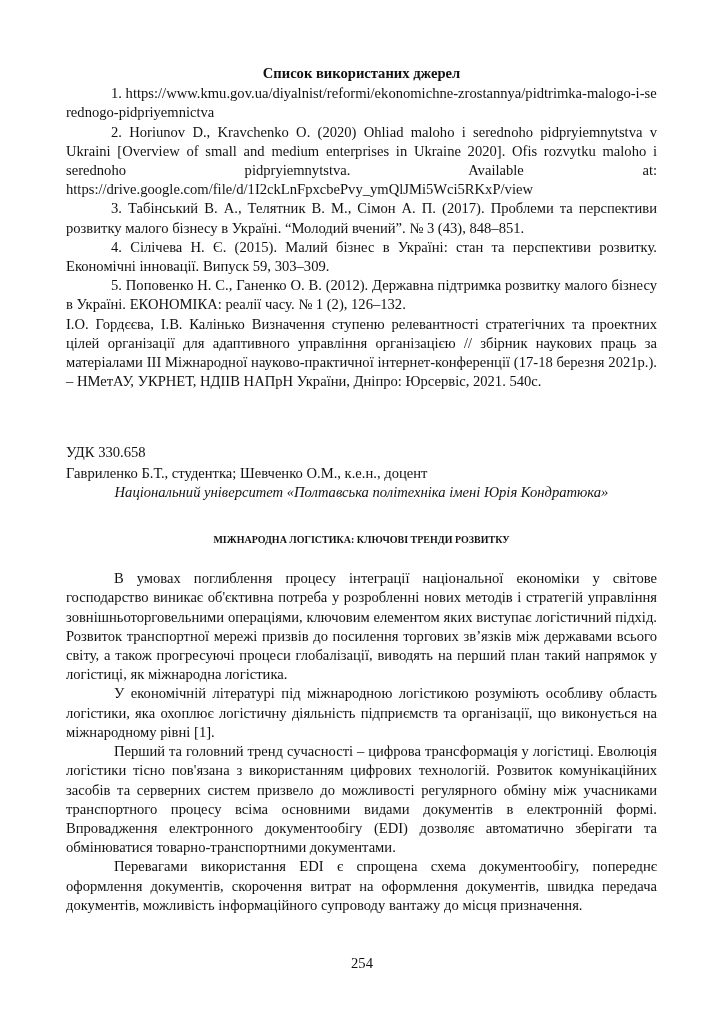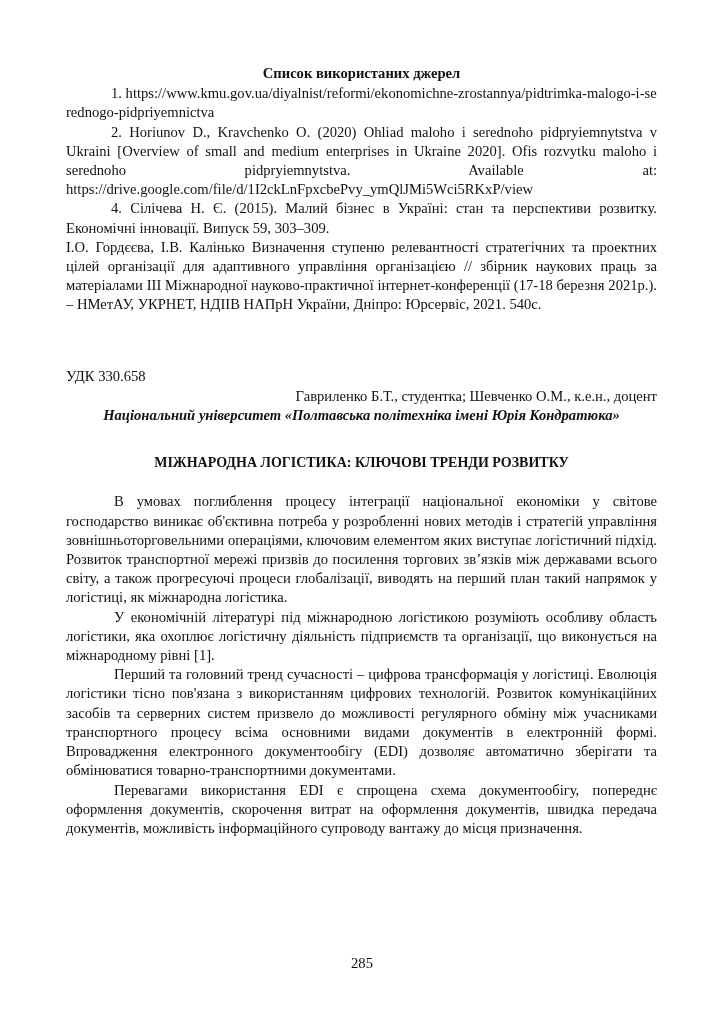--- a/index.html
+++ b/index.html
@@ -11,42 +11,44 @@
     .page { position: absolute; left: 66px; top: 64px; width: 591px; }
     p { margin: 0; line-height: 19.2px; text-align: justify; }
     .center { text-align: center; }
     .bold { font-weight: bold; }
     .ital { font-style: italic; }
     .ref { text-indent: 45px; }
     .ref-noindent { text-indent: 0; }
     .ref-title { text-align: center; margin-bottom: 1px; }
     .indent { text-indent: 48px; }
     .udk { margin-top: 52px; text-align: left; }
-    .authors { text-align: right; margin-top: 1px; }
-    .title { text-align: center; font-weight: bold; margin-top: 28px; margin-bottom: 20px; font-size: 14px; }
+    .authors { text-align: left; margin-top: 1px; }
+    .title { text-align: center; font-weight: bold; margin-top: 28px; margin-bottom: 20px; font-size: 10px; }
     .page-number { position: absolute; left: 0; width: 724px; top: 954px; text-align: center; line-height: 19px; }
     .url { word-break: break-all; text-align: left; }
   </style>
 </head>
 <body>
 
 <div class="page">
   <section>
     <p class="bold ref-title">Список використаних джерел</p>
     <p class="ref url">1. https://www.kmu.gov.ua/diyalnist/reformi/ekonomichne-zrostannya/pidtrimka-malogo-i-serednogo-pidpriyemnictva</p>
     <p class="ref">2. Horiunov D., Kravchenko O. (2020) Ohliad maloho i serednoho pidpryiemnytstva v Ukraini [Overview of small and medium enterprises in Ukraine 2020]. Ofis rozvytku maloho i serednoho pidpryiemnytstva. Available at: https://drive.google.com/file/d/1I2ckLnFpxcbePvy_ymQlJMi5Wci5RKxP/view</p>
+    <p class="ref">3. Табінський В. А., Телятник В. М., Сімон А. П. (2017). Проблеми та перспективи розвитку малого бізнесу в Україні. “Молодий вчений”. № 3 (43), 848–851.</p>
     <p class="ref">4. Сілічева Н. Є. (2015). Малий бізнес в Україні: стан та перспективи розвитку. Економічні інновації. Випуск 59, 303–309.</p>
+    <p class="ref">5. Поповенко Н. С., Ганенко О. В. (2012). Державна підтримка розвитку малого бізнесу в Україні. ЕКОНОМІКА: реалії часу. № 1 (2), 126–132.</p>
     <p class="ref-noindent">І.О. Гордєєва, І.В. Калінько Визначення ступеню релевантності стратегічних та проектних цілей організації для адаптивного управління організацією // збірник наукових праць за матеріалами ІІІ Міжнародної науково-практичної інтернет-конференції (17-18 березня 2021р.). – НМетАУ, УКРНЕТ, НДІІВ НАПрН України, Дніпро: Юрсервіс, 2021. 540с.</p>
   </section>
 
   <section>
     <p class="udk">УДК 330.658</p>
     <p class="authors">Гавриленко Б.Т., студентка; Шевченко О.М., к.е.н., доцент</p>
-    <p class="center ital bold" style="font-weight:bold">Національний університет «Полтавська політехніка імені Юрія Кондратюка»</p>
+    <p class="center ital bold" style="font-weight:normal">Національний університет «Полтавська політехніка імені Юрія Кондратюка»</p>
     <p class="title">МІЖНАРОДНА ЛОГІСТИКА: КЛЮЧОВІ ТРЕНДИ РОЗВИТКУ</p>
     <p class="indent">В умовах поглиблення процесу інтеграції національної економіки у світове господарство виникає об'єктивна потреба у розробленні нових методів і стратегій управління зовнішньоторговельними операціями, ключовим елементом яких виступає логістичний підхід. Розвиток транспортної мережі призвів до посилення торгових зв’язків між державами всього світу, а також прогресуючі процеси глобалізації, виводять на перший план такий напрямок у логістиці, як міжнародна логістика.</p>
     <p class="indent">У економічній літературі під міжнародною логістикою розуміють особливу область логістики, яка охоплює логістичну діяльність підприємств та організації, що виконується на міжнародному рівні [1].</p>
     <p class="indent">Перший та головний тренд сучасності – цифрова трансформація у логістиці. Еволюція логістики тісно пов'язана з використанням цифрових технологій. Розвиток комунікаційних засобів та серверних систем призвело до можливості регулярного обміну між учасниками транспортного процесу всіма основними видами документів в електронній формі. Впровадження електронного документообігу (EDI) дозволяє автоматично зберігати та обмінюватися товарно-транспортними документами.</p>
     <p class="indent">Перевагами використання EDI є спрощена схема документообігу, попереднє оформлення документів, скорочення витрат на оформлення документів, швидка передача документів, можливість інформаційного супроводу вантажу до місця призначення.</p>
   </section>
 </div>
 
-<div class="page-number">285</div>
+<div class="page-number">254</div>
 
 </body></html>

